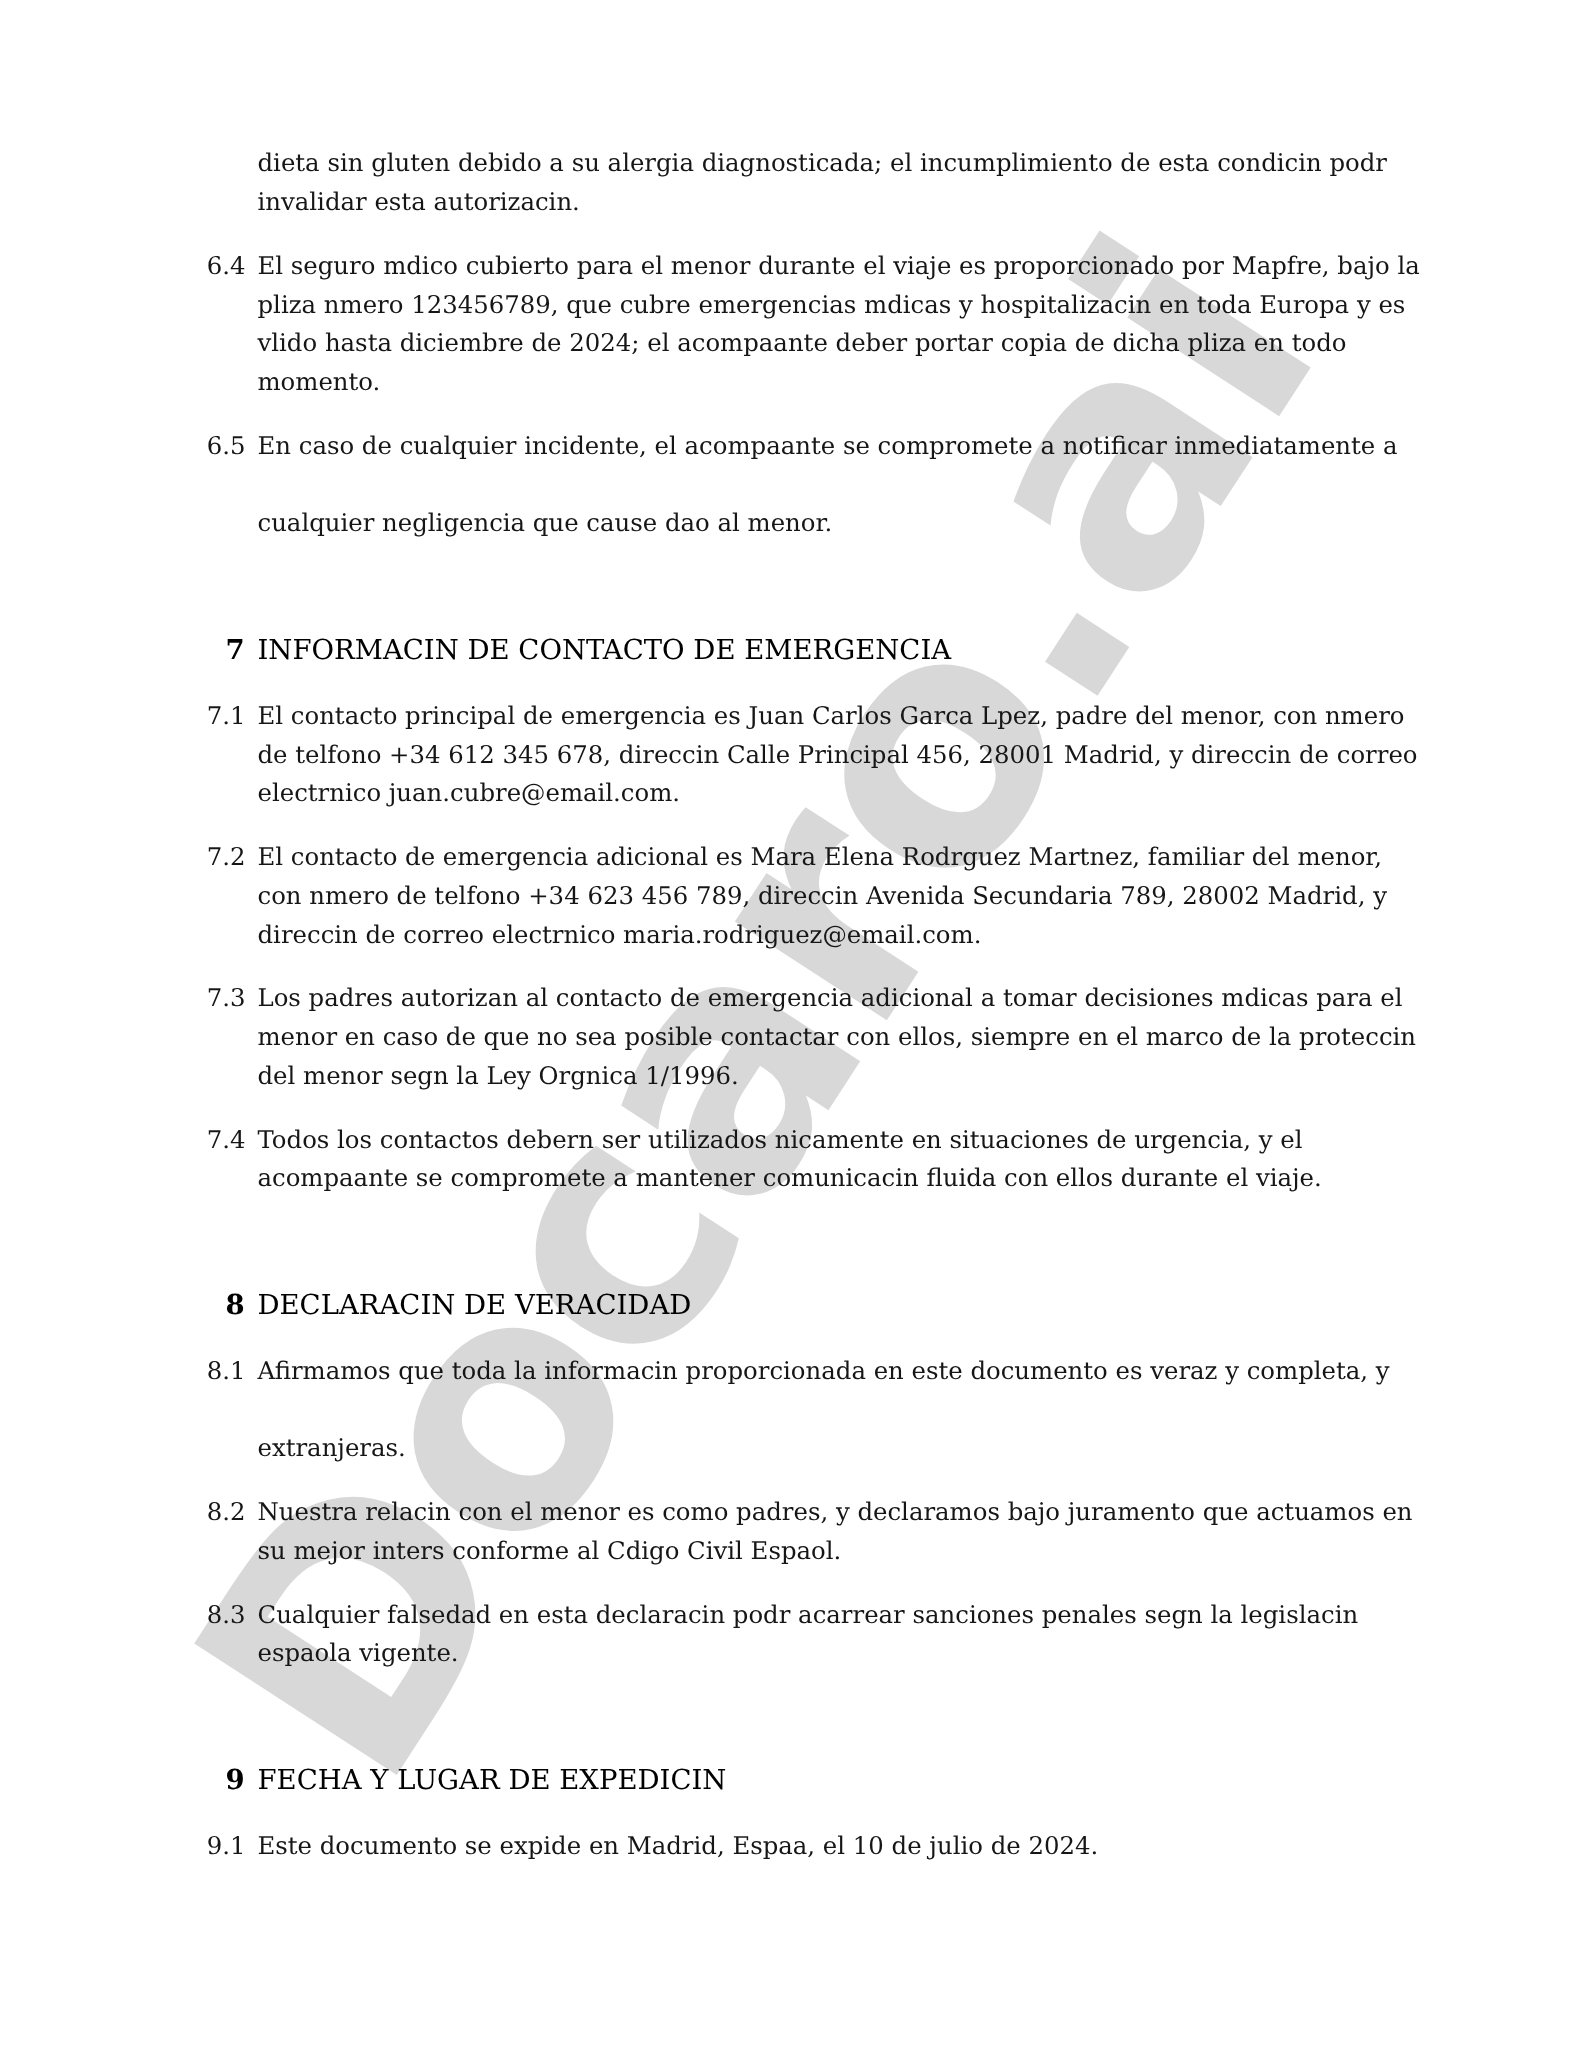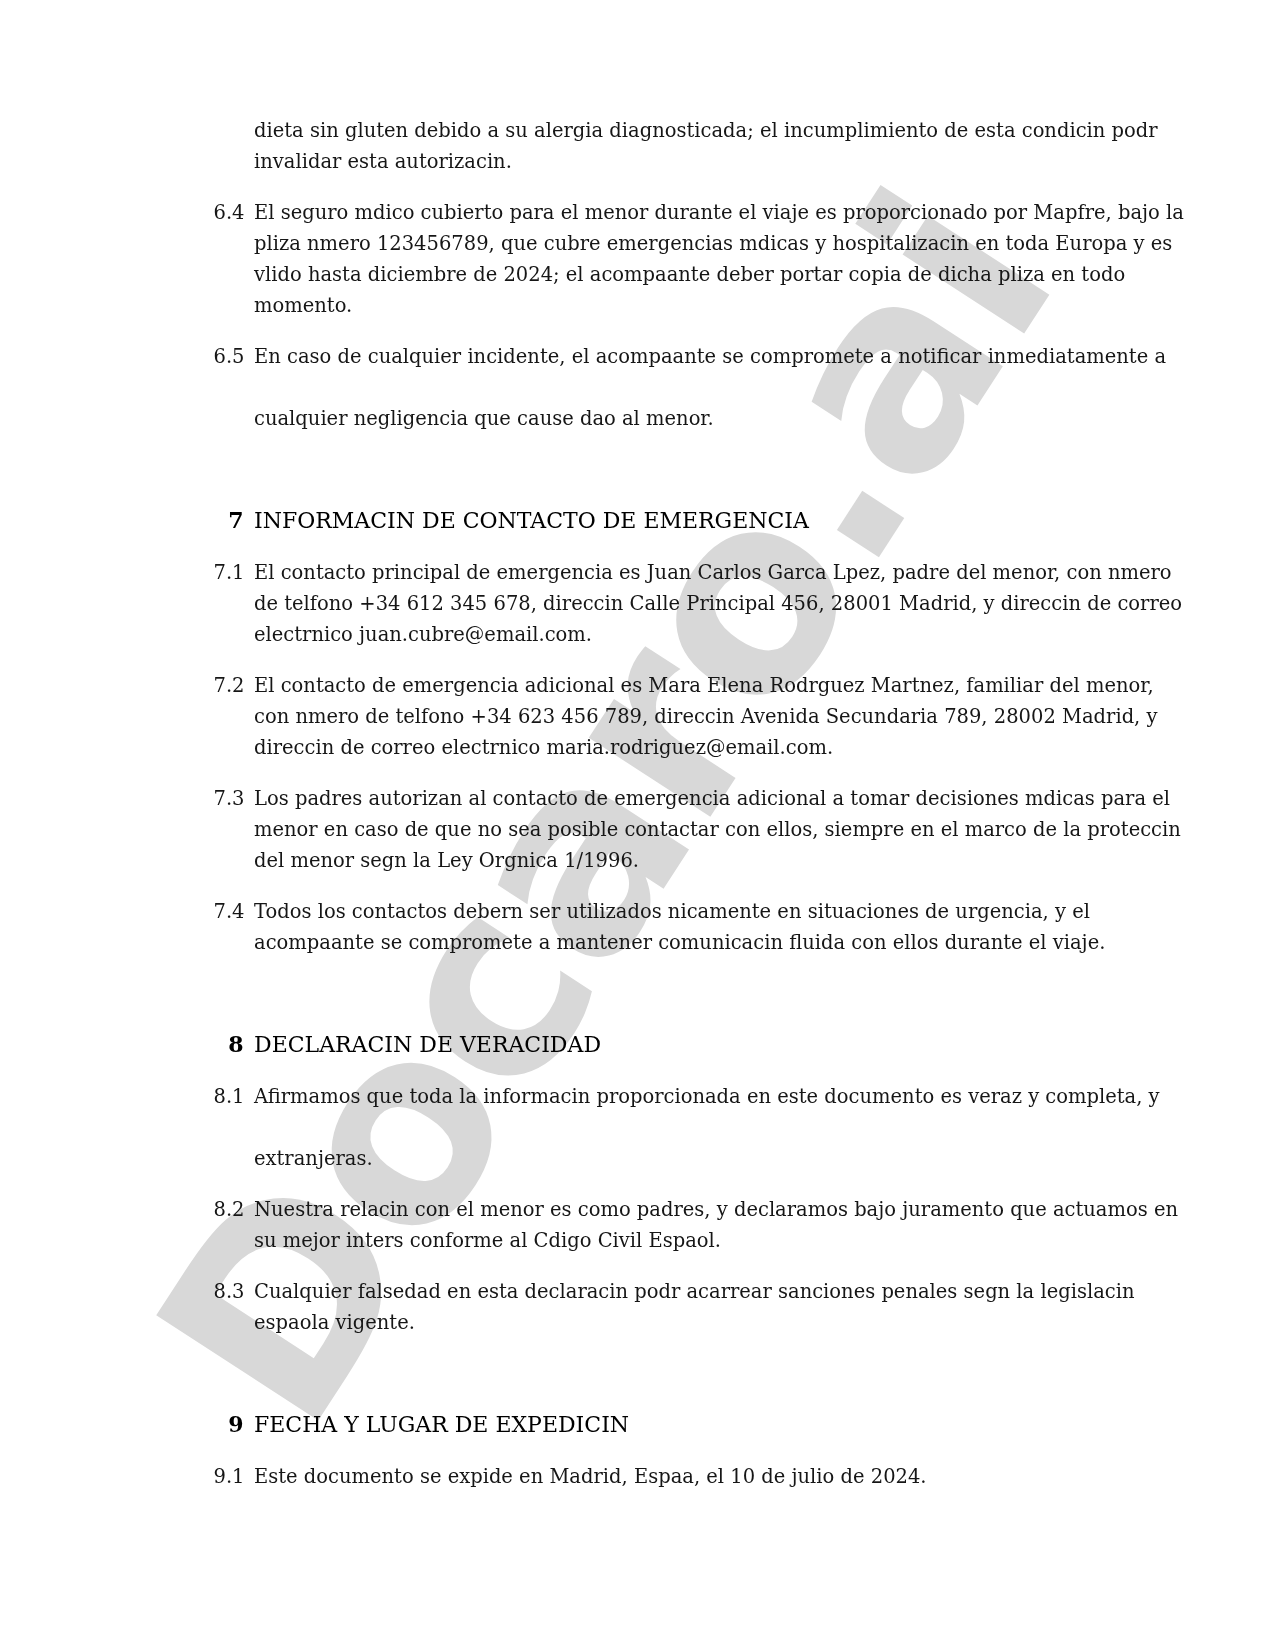--- a/index.html
+++ b/index.html
@@ -26,21 +26,20 @@
     white-space: nowrap;
     z-index: 0;
     user-select: none;
   }
   .content {
     position: absolute;
     left: 0; top: 0; right: 0; bottom: 0;
     z-index: 1;
     padding: 115px 40px 0 156px;
     box-sizing: border-box;
-    margin-left: 48px;
   }
   .item {
     display: flex;
     align-items: flex-start;
     margin-top: 20px;
     font-size: 19.5px;
     line-height: 31px;
   }
   .content .item:first-child { margin-top: 0; }
   .item .num { flex: none; width: 50px; text-align: center; }

